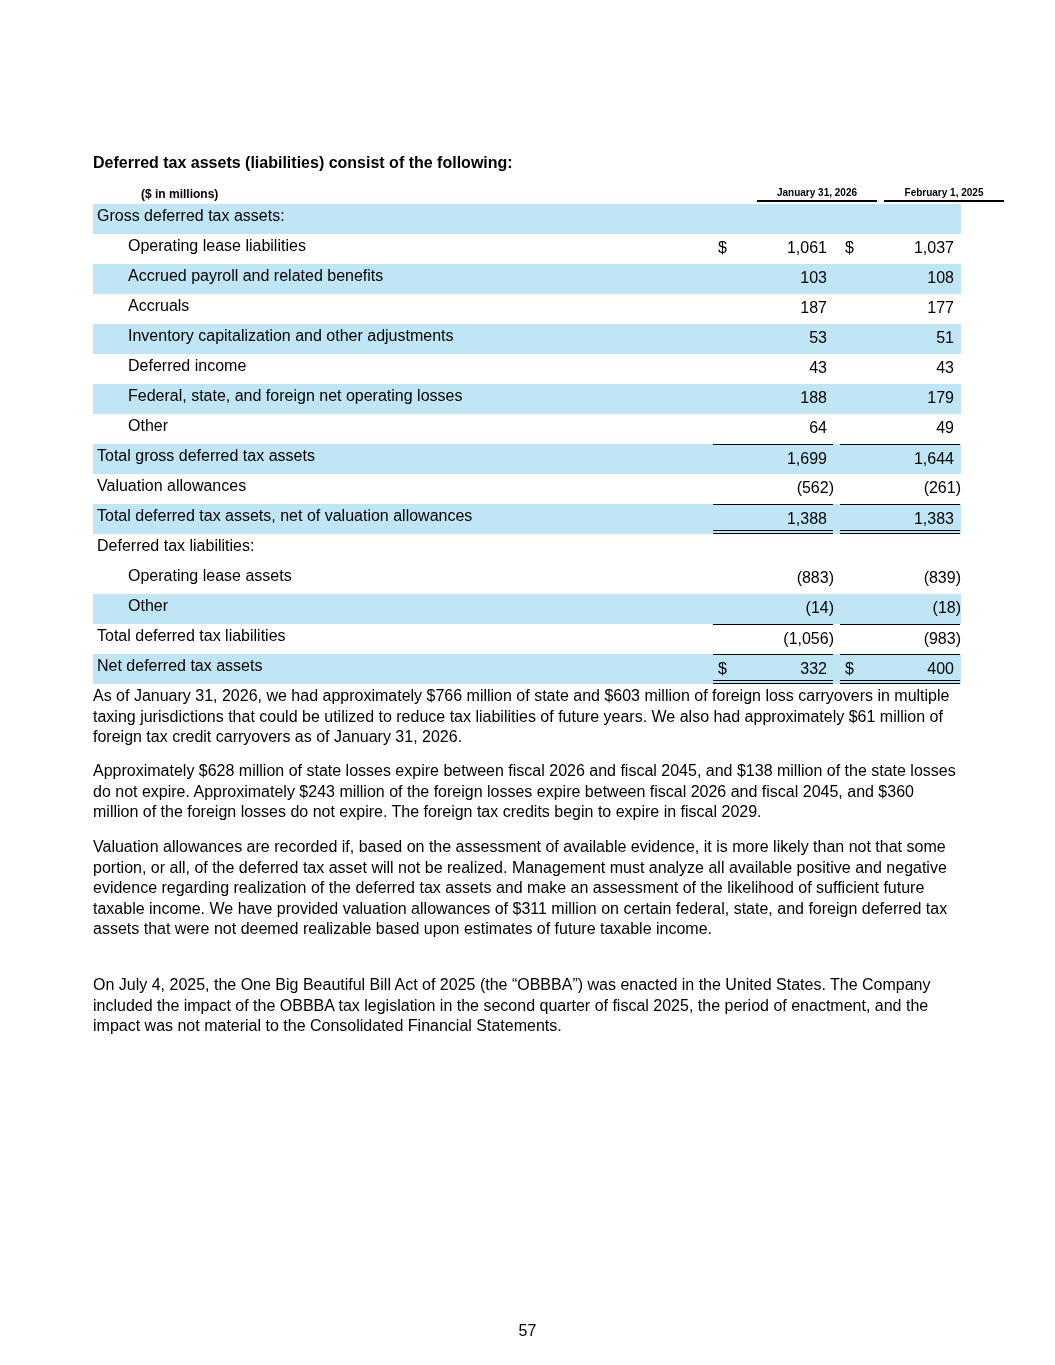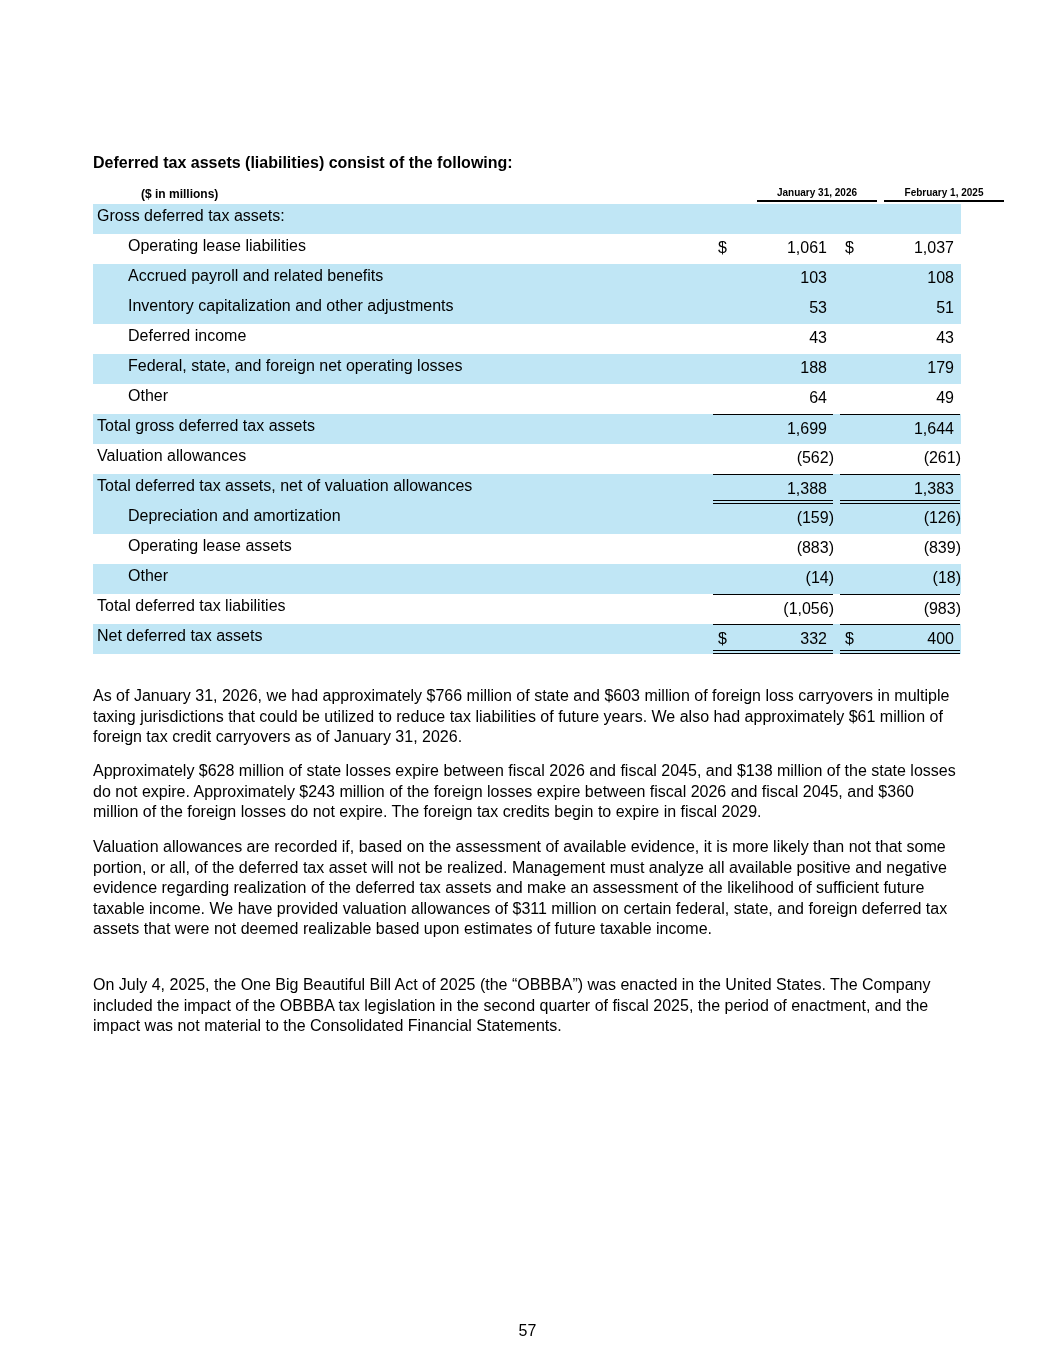--- a/index.html
+++ b/index.html
@@ -64,20 +64,29 @@
       </div>
       <div class="row shade ind">
         <span class="lbl">Accrued payroll and related benefits</span>
         <div class="cell c1">
           <span class="val">103</span>
         </div>
         <div class="cell c2">
           <span class="val">108</span>
         </div>
       </div>
+      <div class="row ind">
+        <span class="lbl">Accruals</span>
+        <div class="cell c1">
+          <span class="val">187</span>
+        </div>
+        <div class="cell c2">
+          <span class="val">177</span>
+        </div>
+      </div>
       <div class="row shade ind">
         <span class="lbl">Inventory capitalization and other adjustments</span>
         <div class="cell c1">
           <span class="val">53</span>
         </div>
         <div class="cell c2">
           <span class="val">51</span>
         </div>
       </div>
       <div class="row ind">
@@ -127,27 +136,27 @@
       </div>
       <div class="row shade">
         <span class="lbl">Total deferred tax assets, net of valuation allowances</span>
         <div class="cell c1 top dbl">
           <span class="val">1,388</span>
         </div>
         <div class="cell c2 top dbl">
           <span class="val">1,383</span>
         </div>
       </div>
-      <div class="row shade ind">
-        <span class="lbl">Depreciation and amortization</span>
-        <div class="cell c1">
-          <span class="val paren">(159)</span>
-        </div>
-        <div class="cell c2">
-          <span class="val paren">(126)</span>
+      <div class="row">
+        <span class="lbl">Deferred tax liabilities:</span>
+        <div class="cell c1">
+          <span class="val"></span>
+        </div>
+        <div class="cell c2">
+          <span class="val"></span>
         </div>
       </div>
       <div class="row ind">
         <span class="lbl">Operating lease assets</span>
         <div class="cell c1">
           <span class="val paren">(883)</span>
         </div>
         <div class="cell c2">
           <span class="val paren">(839)</span>
         </div>

